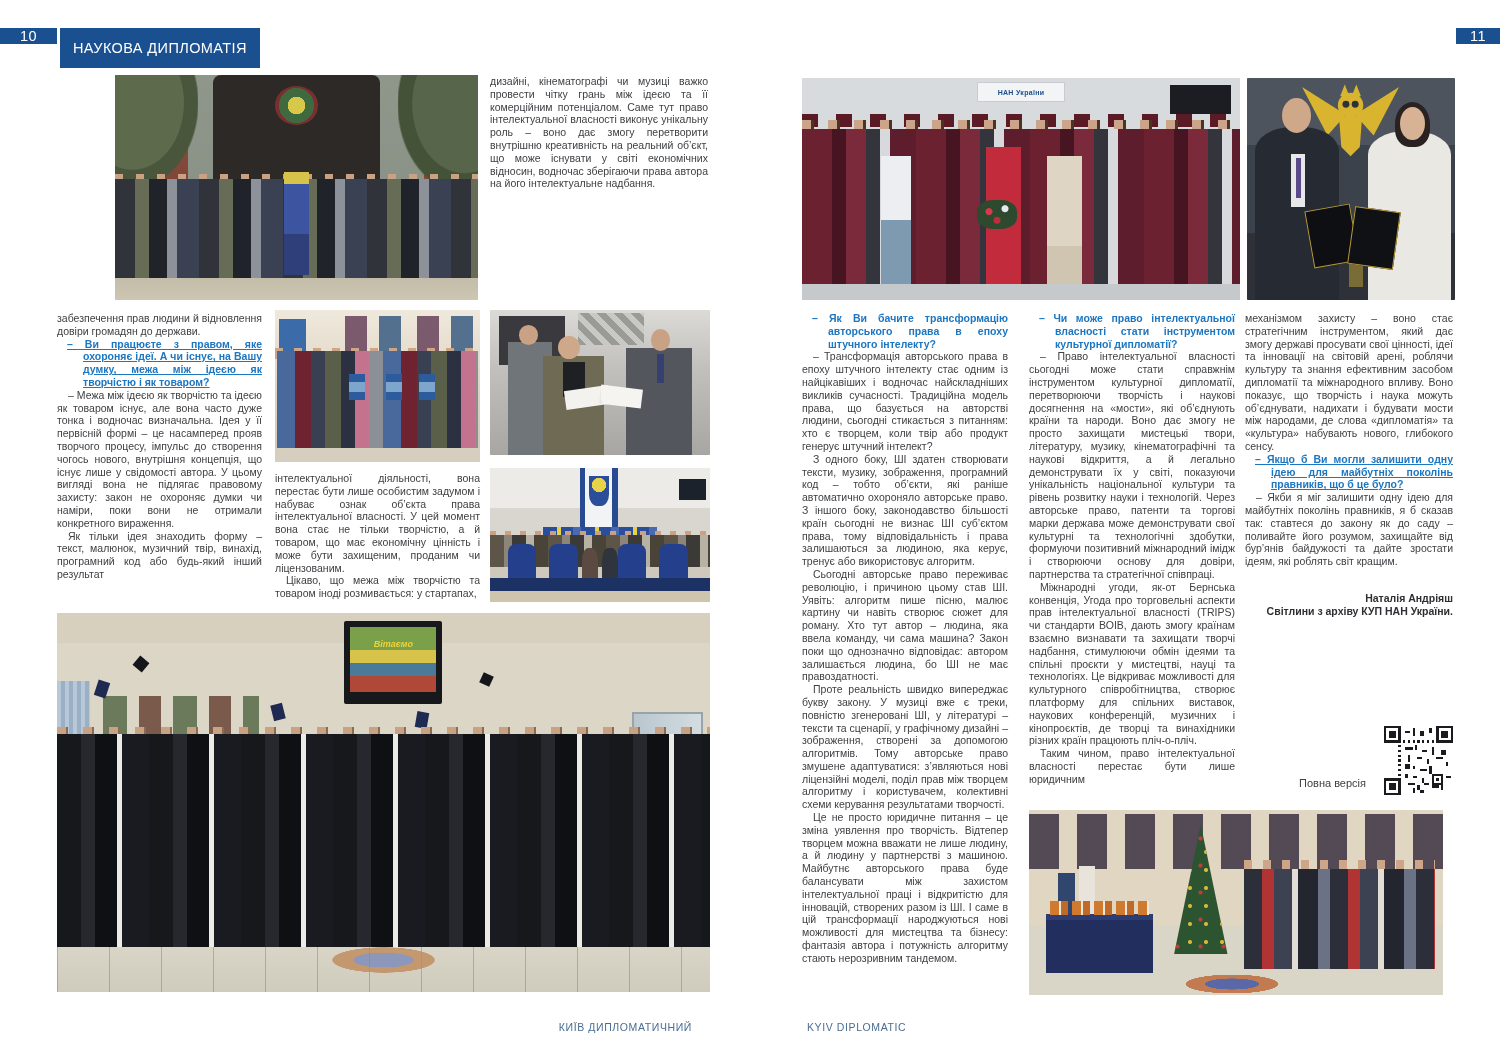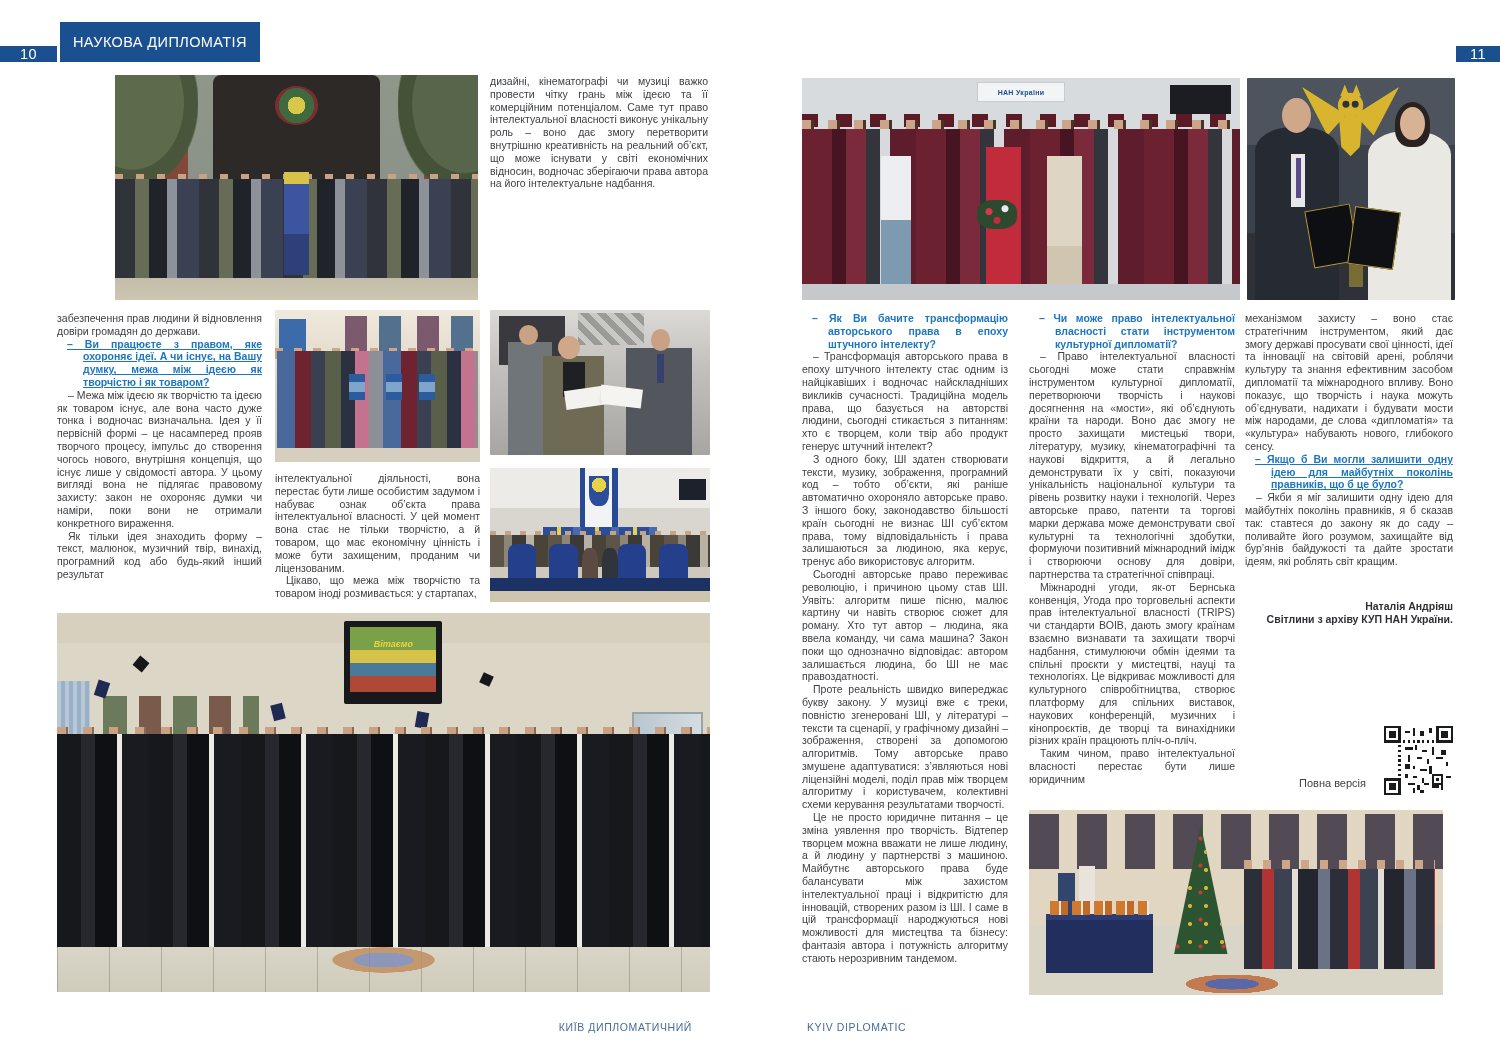--- a/index.html
+++ b/index.html
@@ -1,37 +1,37 @@
 <!DOCTYPE html>
 <html lang="uk"><head>
 <meta charset="utf-8">
 <style>
   * { box-sizing: border-box; margin: 0; padding: 0; }
   html, body { width: 1500px; height: 1061px; background: #ffffff; }
   body { font-family: "Liberation Sans", "DejaVu Sans", sans-serif; }
   .sheet { position: relative; width: 1500px; height: 1061px; background: #ffffff; overflow: hidden; }
 
   
-  .hdr { position: absolute; top: 28px; height: 34px; display: flex; align-items: flex-end; }
+  .hdr { position: absolute; top: 28px; height: 34px; display: flex; align-items: flex-start; }
   #hdr-left { left: 0; }
   #hdr-right { right: 0; }
   .hdr-box { background: #1a4f90; color: #fff; display: flex; align-items: center; justify-content: center;
              font-size: 14.5px; letter-spacing: .4px; white-space: nowrap; }
   .hdr-num-l { width: 57px; }
   .hdr-num-r { width: 44px; }
   .hdr-sec { padding: 12px 13px; }
   .hdr-gap { width: 3px; background: #fff; }
 
   
   .col { position: absolute; color: #3f4043; font-size: 10.5px; line-height: 12.8px; text-align: justify; }
   .col p { margin: 0; }
   .ind { text-indent: 11px; }
   .gap { margin-top: 13px; text-decoration: underline; }
   .q { color: #1d76c0; font-weight: bold; padding-left: 26px; text-indent: -16px; }
-  .byline { font-weight: bold; text-align: right; margin-top: 32px; color: #2e2f33; }
+  .byline { font-weight: bold; text-align: right; margin-top: 24px; color: #2e2f33; }
   .byline p { text-indent: 0; }
 
   #lp-col3-top { left: 490px; top: 75px;  width: 218px; }
   #lp-col1     { left: 57px;  top: 312px; width: 205px; }
   #lp-col2-txt { left: 275px; top: 472px; width: 205px; }
   #rp-col1     { left: 802px; top: 312px; width: 206px; }
   #rp-col2     { left: 1029px;top: 312px; width: 206px; }
   #rp-col3     { left: 1245px;top: 312px; width: 208px; }
 
   

